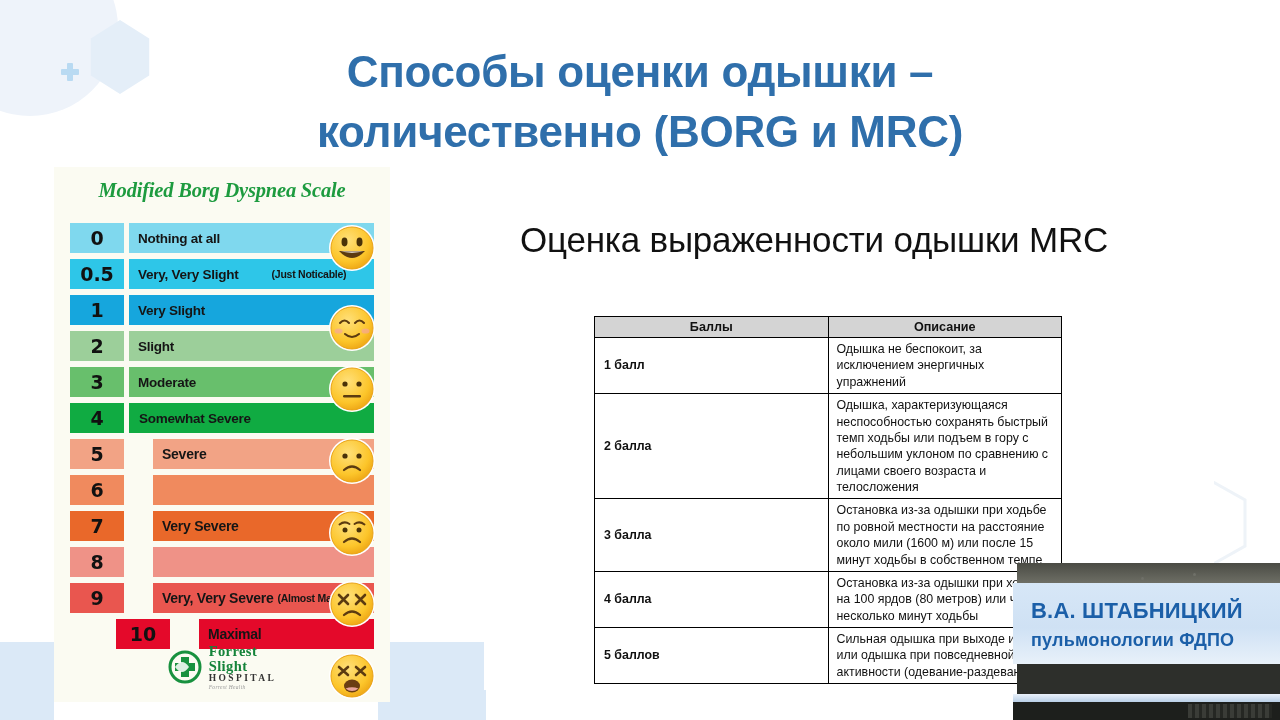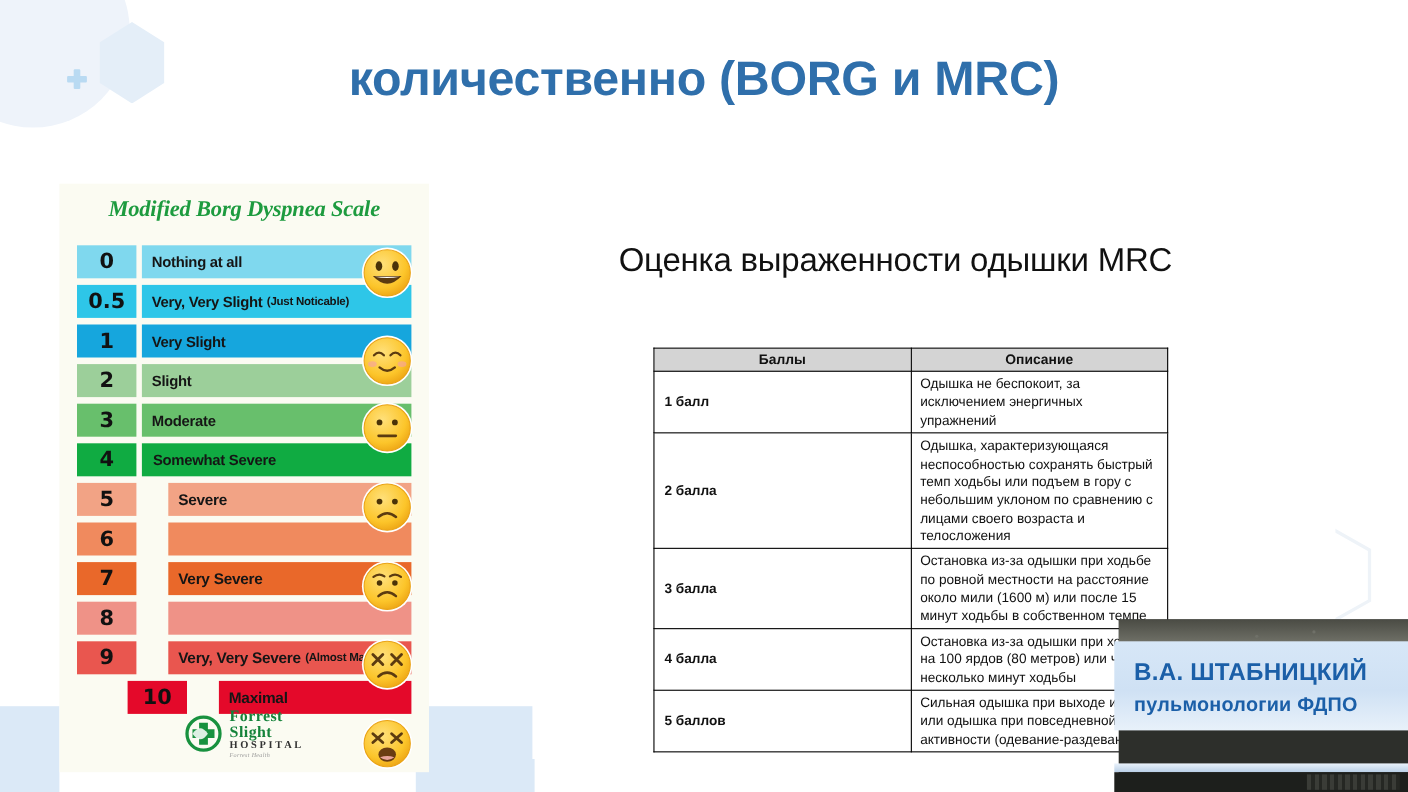--- a/index.html
+++ b/index.html
@@ -169,21 +169,21 @@
   #mrc-panel {
     position: absolute;
     left: 484px; top: 180px;
     width: 730px; height: 510px;
     background: #ffffff;
   }
   #mrc-heading {
     position: absolute;
     left: 0; top: 40px; width: 660px;
     text-align: center;
-    font-size: 30px;
+    font-size: 35px;
     color: #111;
     letter-spacing: -0.2px;
     white-space: nowrap;
   }
   #mrc-table {
     position: absolute;
     left: 110px; top: 136px;
     width: 468px;
     border-collapse: collapse;
     table-layout: fixed;
@@ -294,35 +294,36 @@
   <div class="deco deco-plus"></div>
   <div class="deco deco-hex-br">
     <svg width="86" height="94" viewBox="0 0 86 94" aria-hidden="true">
       <polygon points="43,2 82,24 82,70 43,92 4,70 4,24" fill="none" stroke="#eef3f8" stroke-width="3"></polygon>
     </svg>
   </div>
   <div class="deco deco-band-bl"></div>
   <div class="deco deco-band-bl2"></div>
 
   <div id="title">
+    <span class="line">Способы оценки одышки –</span>
     <span class="line">количественно (BORG и MRC)</span>
   </div>
 
   <div id="borg-card">
     <div id="borg-title">Modified Borg Dyspnea Scale</div>
     <div id="borg-rows">
         <div class="borg-row">
           <div class="borg-num" style="background: rgb(127, 216, 238);">0</div>
           <div class="borg-label" style="background: rgb(127, 216, 238);">
             <span>Nothing at all</span>
           </div>
         </div>
         <div class="borg-row">
           <div class="borg-num" style="background: rgb(46, 198, 232);">0.5</div>
-          <div class="borg-label" style="background: rgb(46, 198, 232);">
+          <div class="borg-label" style="background: rgb(46, 198, 232); gap: 29px;">
             <span>Very, Very Slight</span>
             <span class="sub">(Just Noticable)</span>
           </div>
         </div>
         <div class="borg-row">
           <div class="borg-num" style="background: rgb(22, 166, 221);">1</div>
           <div class="borg-label" style="background: rgb(22, 166, 221);">
             <span>Very Slight</span>
           </div>
         </div>

